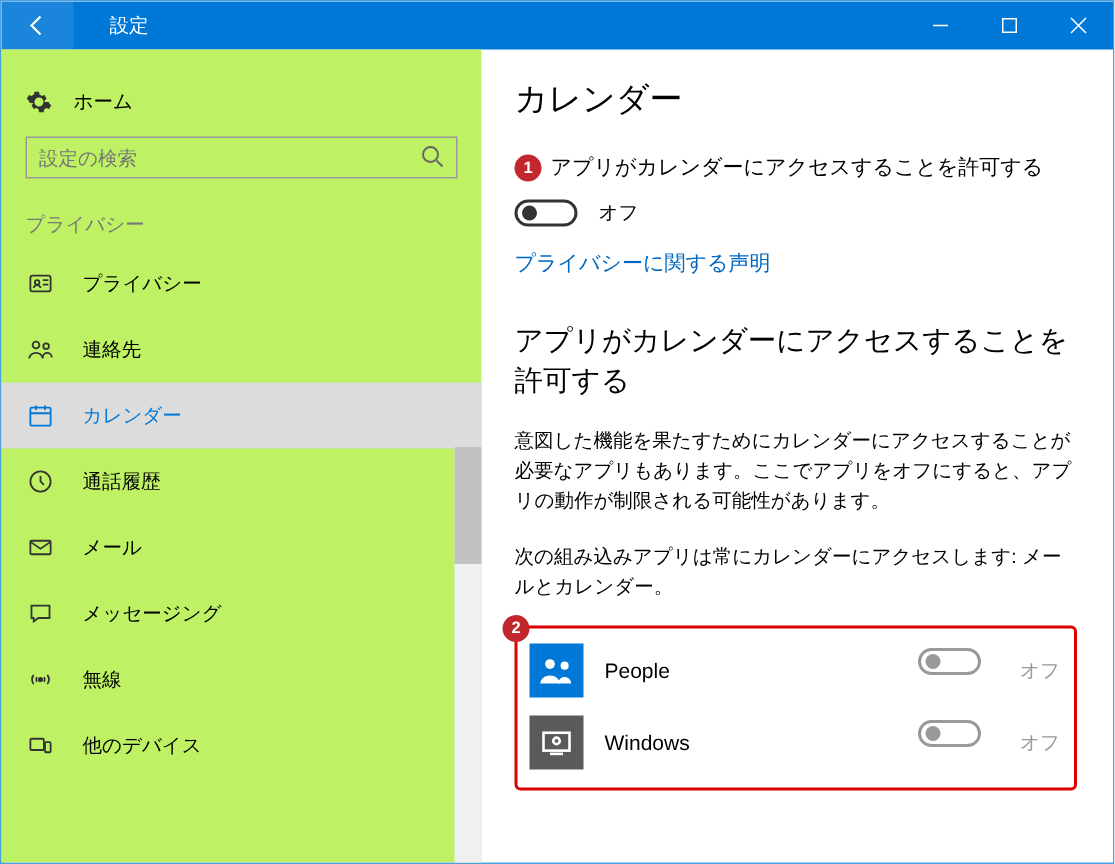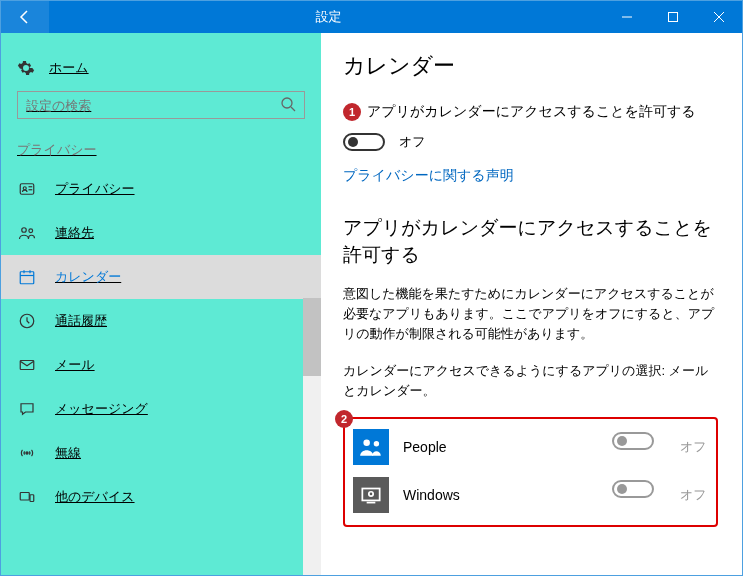--- a/index.html
+++ b/index.html
@@ -1,24 +1,24 @@
 <!DOCTYPE html>
 <html><head>
 <meta charset="utf-8">
 <style>
   * { box-sizing: border-box; margin: 0; padding: 0; }
   body { font-family: "Yu Gothic UI", "Meiryo", sans-serif; font-size: 13px; background: #fff; color: #000; }
   .window { width: 743px; height: 576px; border: 1px solid #4da0e0; position: relative; overflow: hidden; background: #fff; }
   .titlebar { height: 32px; background: #0078d7; color: #fff; display: flex; align-items: center; }
   .back-btn { width: 48px; height: 32px; display: flex; align-items: center; justify-content: center; background: rgba(255,255,255,0.1); }
-  .titlebar-title { padding-left: 4px; font-size: 13px; flex: 1; text-align: center; }
+  .titlebar-title { padding-left: 24px; font-size: 13px; flex: 1; }
   .win-controls { display: flex; }
   .win-btn { width: 46px; height: 32px; display: flex; align-items: center; justify-content: center; }
   .body { display: flex; height: calc(576px - 34px); }
-  .sidebar { width: 320px; min-width: 320px; background: #5eead4; position: relative; text-decoration: underline; }
+  .sidebar { width: 320px; min-width: 320px; background: #bef264; position: relative; }
   .sidebar-inner { padding-top: 18px; }
   .home-row { display: flex; align-items: center; padding: 8px 16px 10px 16px; }
   .home-row .gear { width: 18px; height: 18px; margin-right: 14px; display: flex; align-items: center; justify-content: center; }
   .searchbox { margin: 4px 16px 14px 16px; height: 28px; border: 1px solid #999; display: flex; align-items: center; padding: 0 8px; color: #666; }
   .searchbox input { border: none; outline: none; flex: 1; font-size: 13px; color: #333; background: transparent; }
   .section-label { padding: 8px 16px 8px 16px; color: #777; font-size: 13px; }
   .nav-item { display: flex; align-items: center; height: 44px; padding: 0 16px; cursor: pointer; }
   .nav-item .nav-icon { width: 20px; height: 20px; margin-right: 18px; display: flex; align-items: center; justify-content: center; color: #333; }
   .nav-item.selected { background: #dcdcdc; color: #0078d7; }
   .nav-item.selected .nav-icon { color: #0078d7; }
@@ -188,21 +188,21 @@
       <div class="toggle">
         <span class="toggle-track">
             <span class="toggle-knob"></span>
           </span>
         <span>オフ</span>
       </div>
       <div><a class="privacy-link">プライバシーに関する声明</a></div>
 
       <h2 class="subheading">アプリがカレンダーにアクセスすることを許可する</h2>
       <p class="desc">意図した機能を果たすためにカレンダーにアクセスすることが必要なアプリもあります。ここでアプリをオフにすると、アプリの動作が制限される可能性があります。</p>
-      <p class="desc">カレンダーにアクセスできるようにするアプリの選択: メールとカレンダー。</p>
+      <p class="desc">次の組み込みアプリは常にカレンダーにアクセスします: メールとカレンダー。</p>
 
       <div class="callout-box">
         <span class="num-badge b2">2</span>
 
         <div class="app-row">
           <div class="app-icon people">
             <svg width="26" height="26" viewBox="0 0 24 24" fill="#fff">
                 <circle cx="8" cy="8" r="3"></circle>
                 <path d="M2 20c0-3 3-5 6-5s6 2 6 5z"></path>
                 <circle cx="17" cy="9" r="2.5"></circle>

